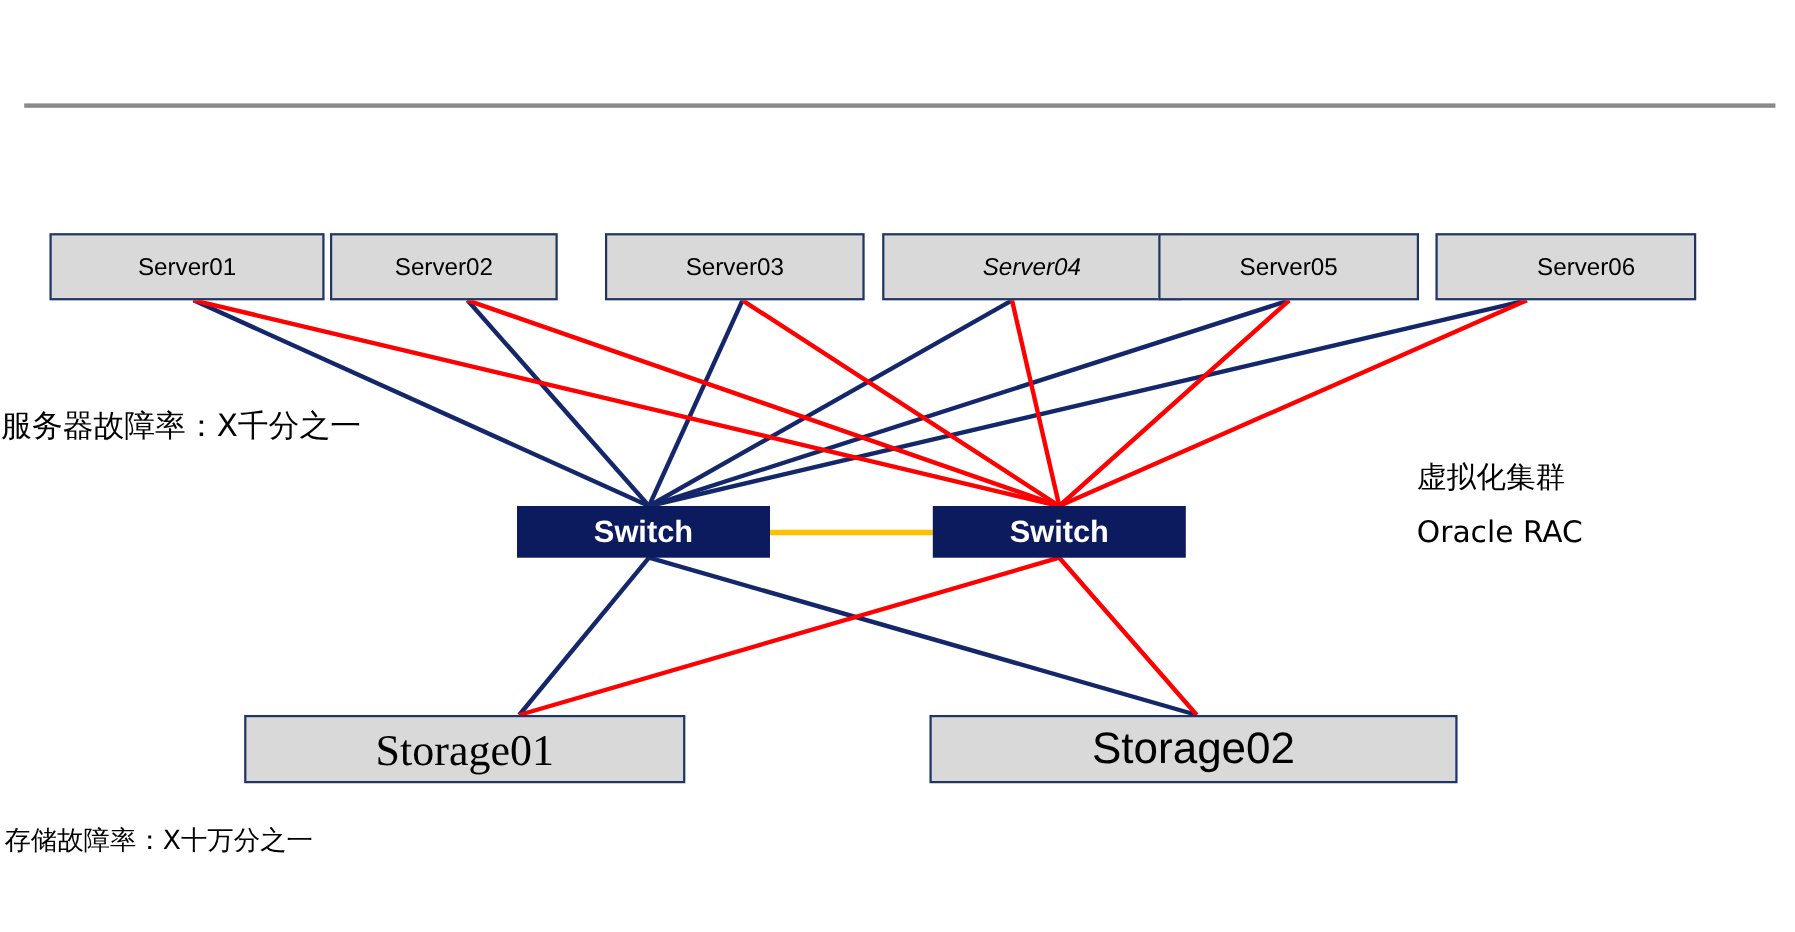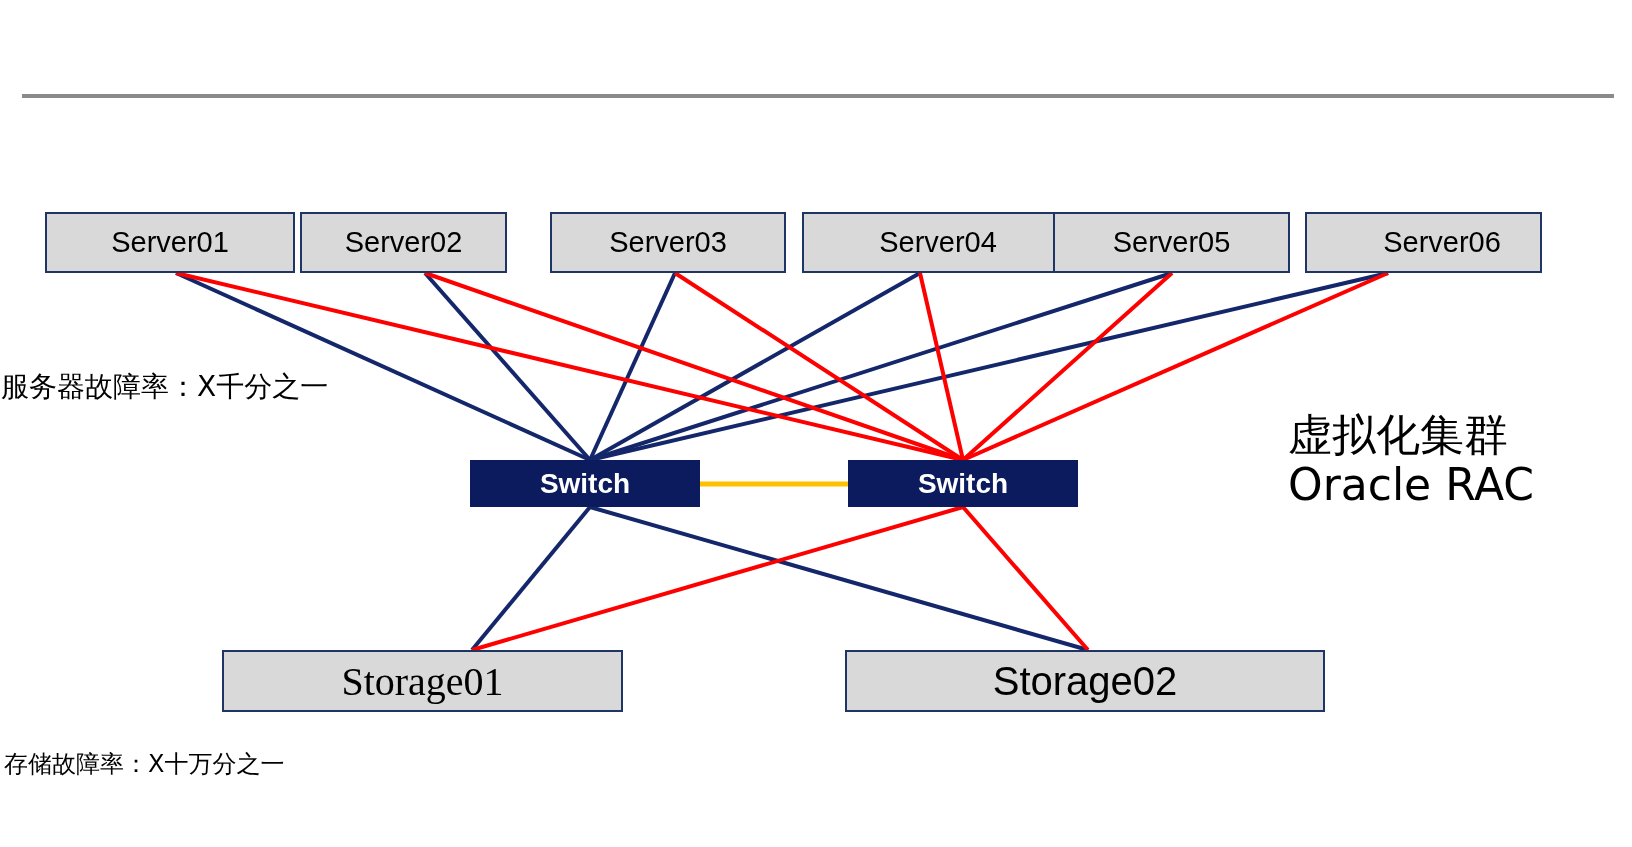--- a/index.html
+++ b/index.html
@@ -60,21 +60,21 @@
     box-sizing: border-box;
     display: flex;
     align-items: center;
     justify-content: center;
     white-space: nowrap;
   }
   .node.server {
     background: #d9d9d9;
     border: 2px solid #1f3566;
     color: #000000;
-    font-size: 29px;
+    font-size: 22px;
     height: 61px;
   }
   .node.storage {
     background: #d9d9d9;
     border: 2px solid #1f3566;
     color: #000000;
     font-size: 40px;
     height: 62px;
   }
   .node.switch {
@@ -99,21 +99,21 @@
     font-size: 28px;
   }
   #annot-storage-rate {
     left: 4px;
     top: 748px;
     font-size: 24px;
   }
   #annot-cluster {
     left: 1288px;
     top: 410px;
-    font-size: 44px;
+    font-size: 27px;
     line-height: 50px;
     text-align: left;
   }
   #annot-cluster div { white-space: nowrap; }
 </style>
 </head>
 <body>
 
 <div id="slide">
 
@@ -141,21 +141,21 @@
 
   <div class="node server" style="left:45px; top:212px; width:250px;">
     <span>Server01</span>
   </div>
   <div class="node server" style="left:300px; top:212px; width:207px;">
     <span>Server02</span>
   </div>
   <div class="node server" style="left:550px; top:212px; width:236px;">
     <span>Server03</span>
   </div>
-  <div class="node server" style="left:802px; top:212px; width:272px;">
+  <div class="node server" style="left:802px; top:212px; width:272px;font-style:italic;">
     <span>Server04</span>
   </div>
   <div class="node server" style="left:1053px; top:212px; width:237px;">
     <span>Server05</span>
   </div>
   <div class="node server" style="left:1305px; top:212px; width:237px;padding-left:37px;">
     <span>Server06</span>
   </div>
 
   <div class="node switch" style="left:470px; top:460px; width:230px;">

